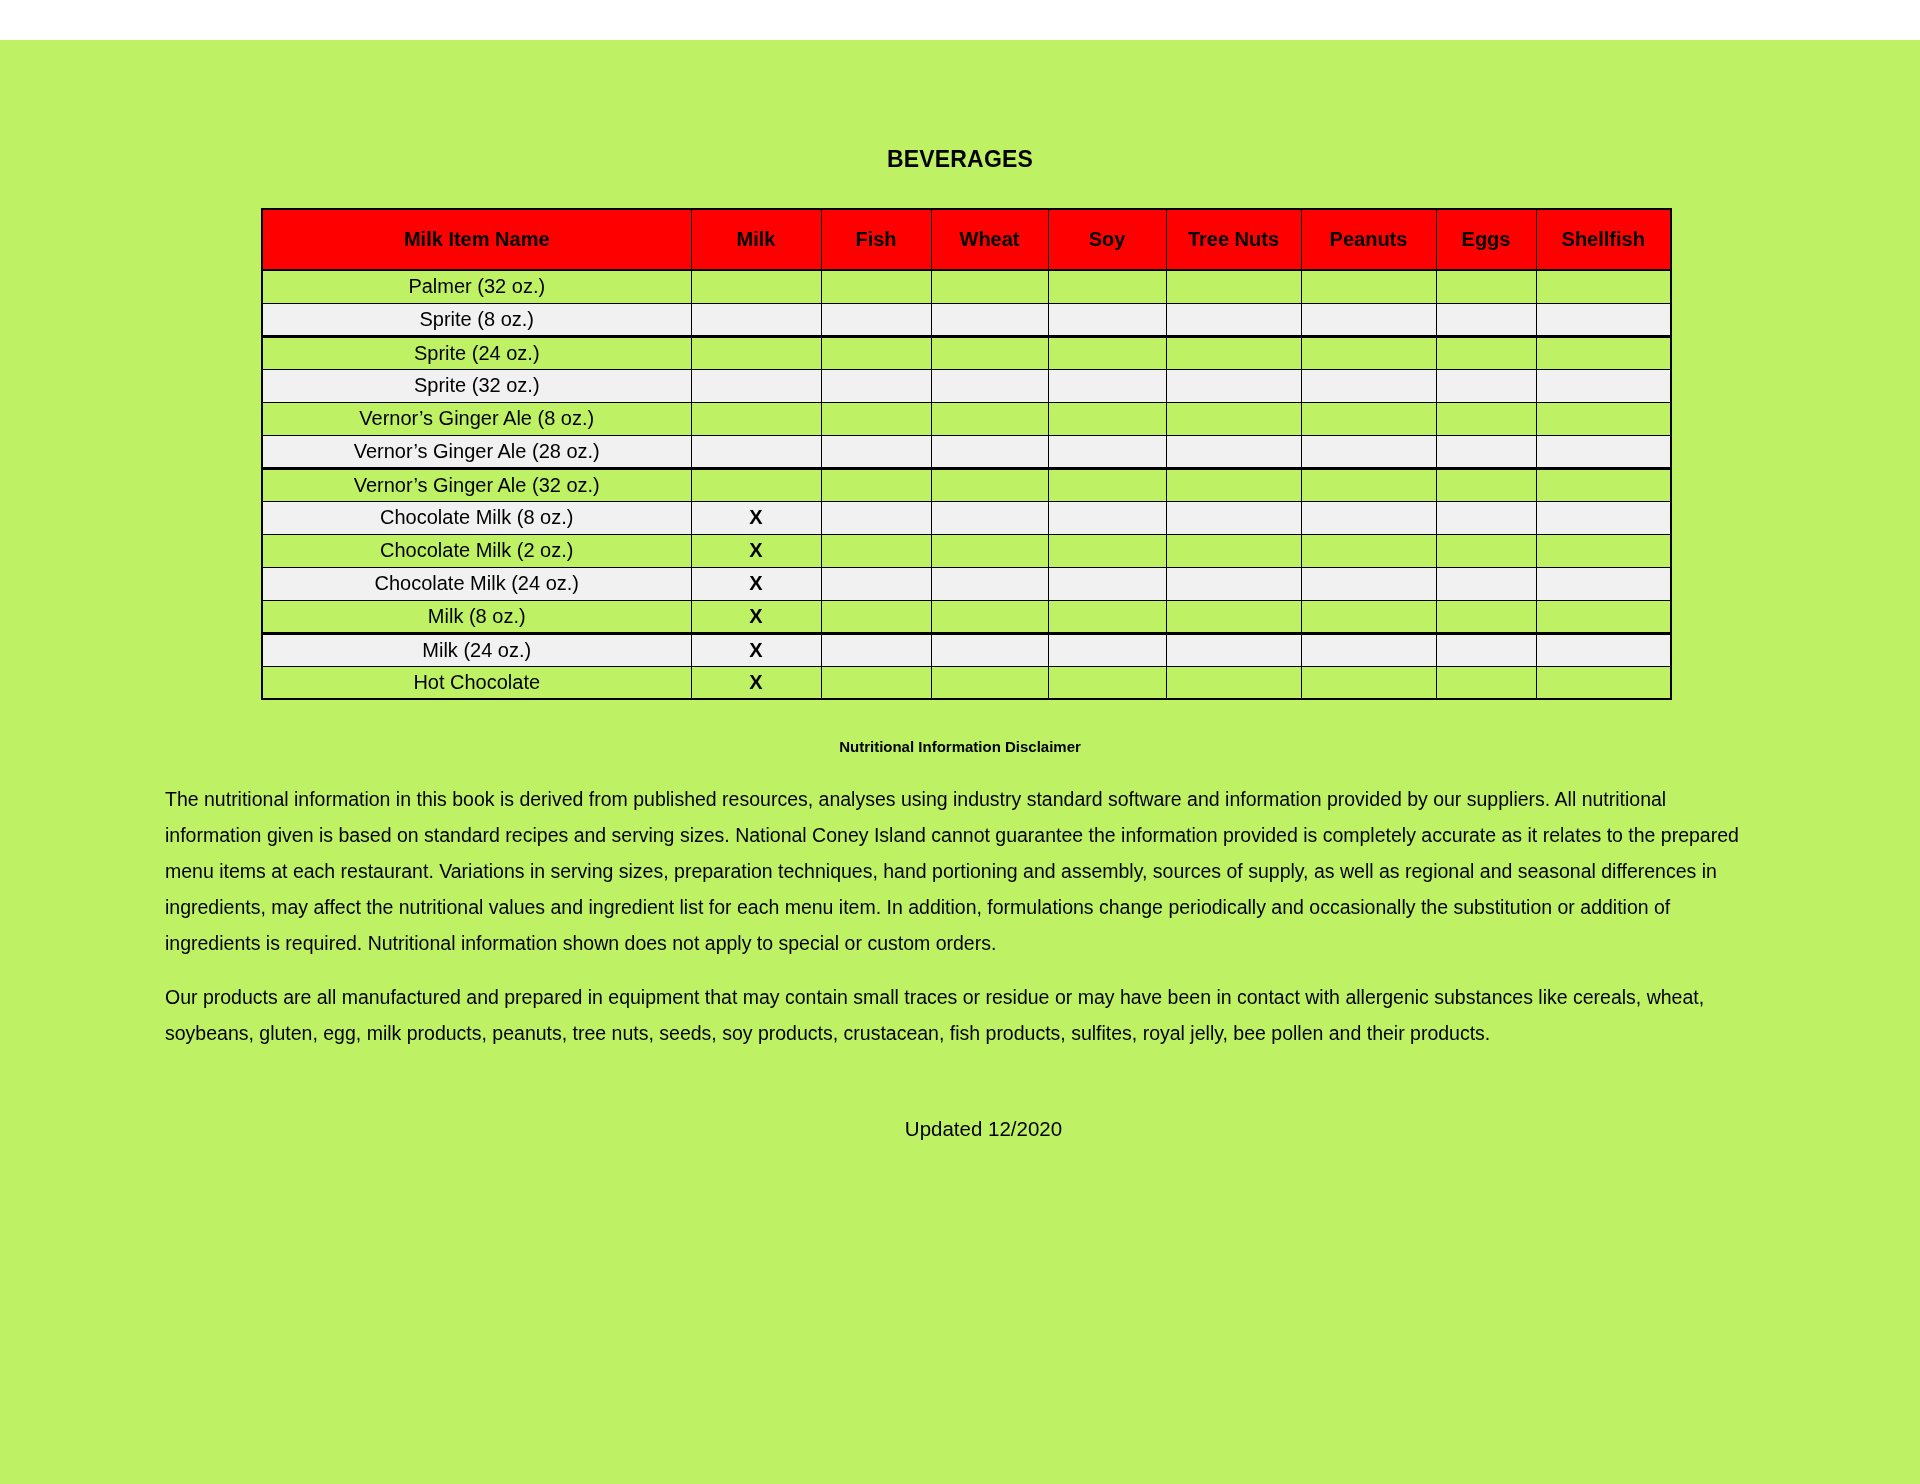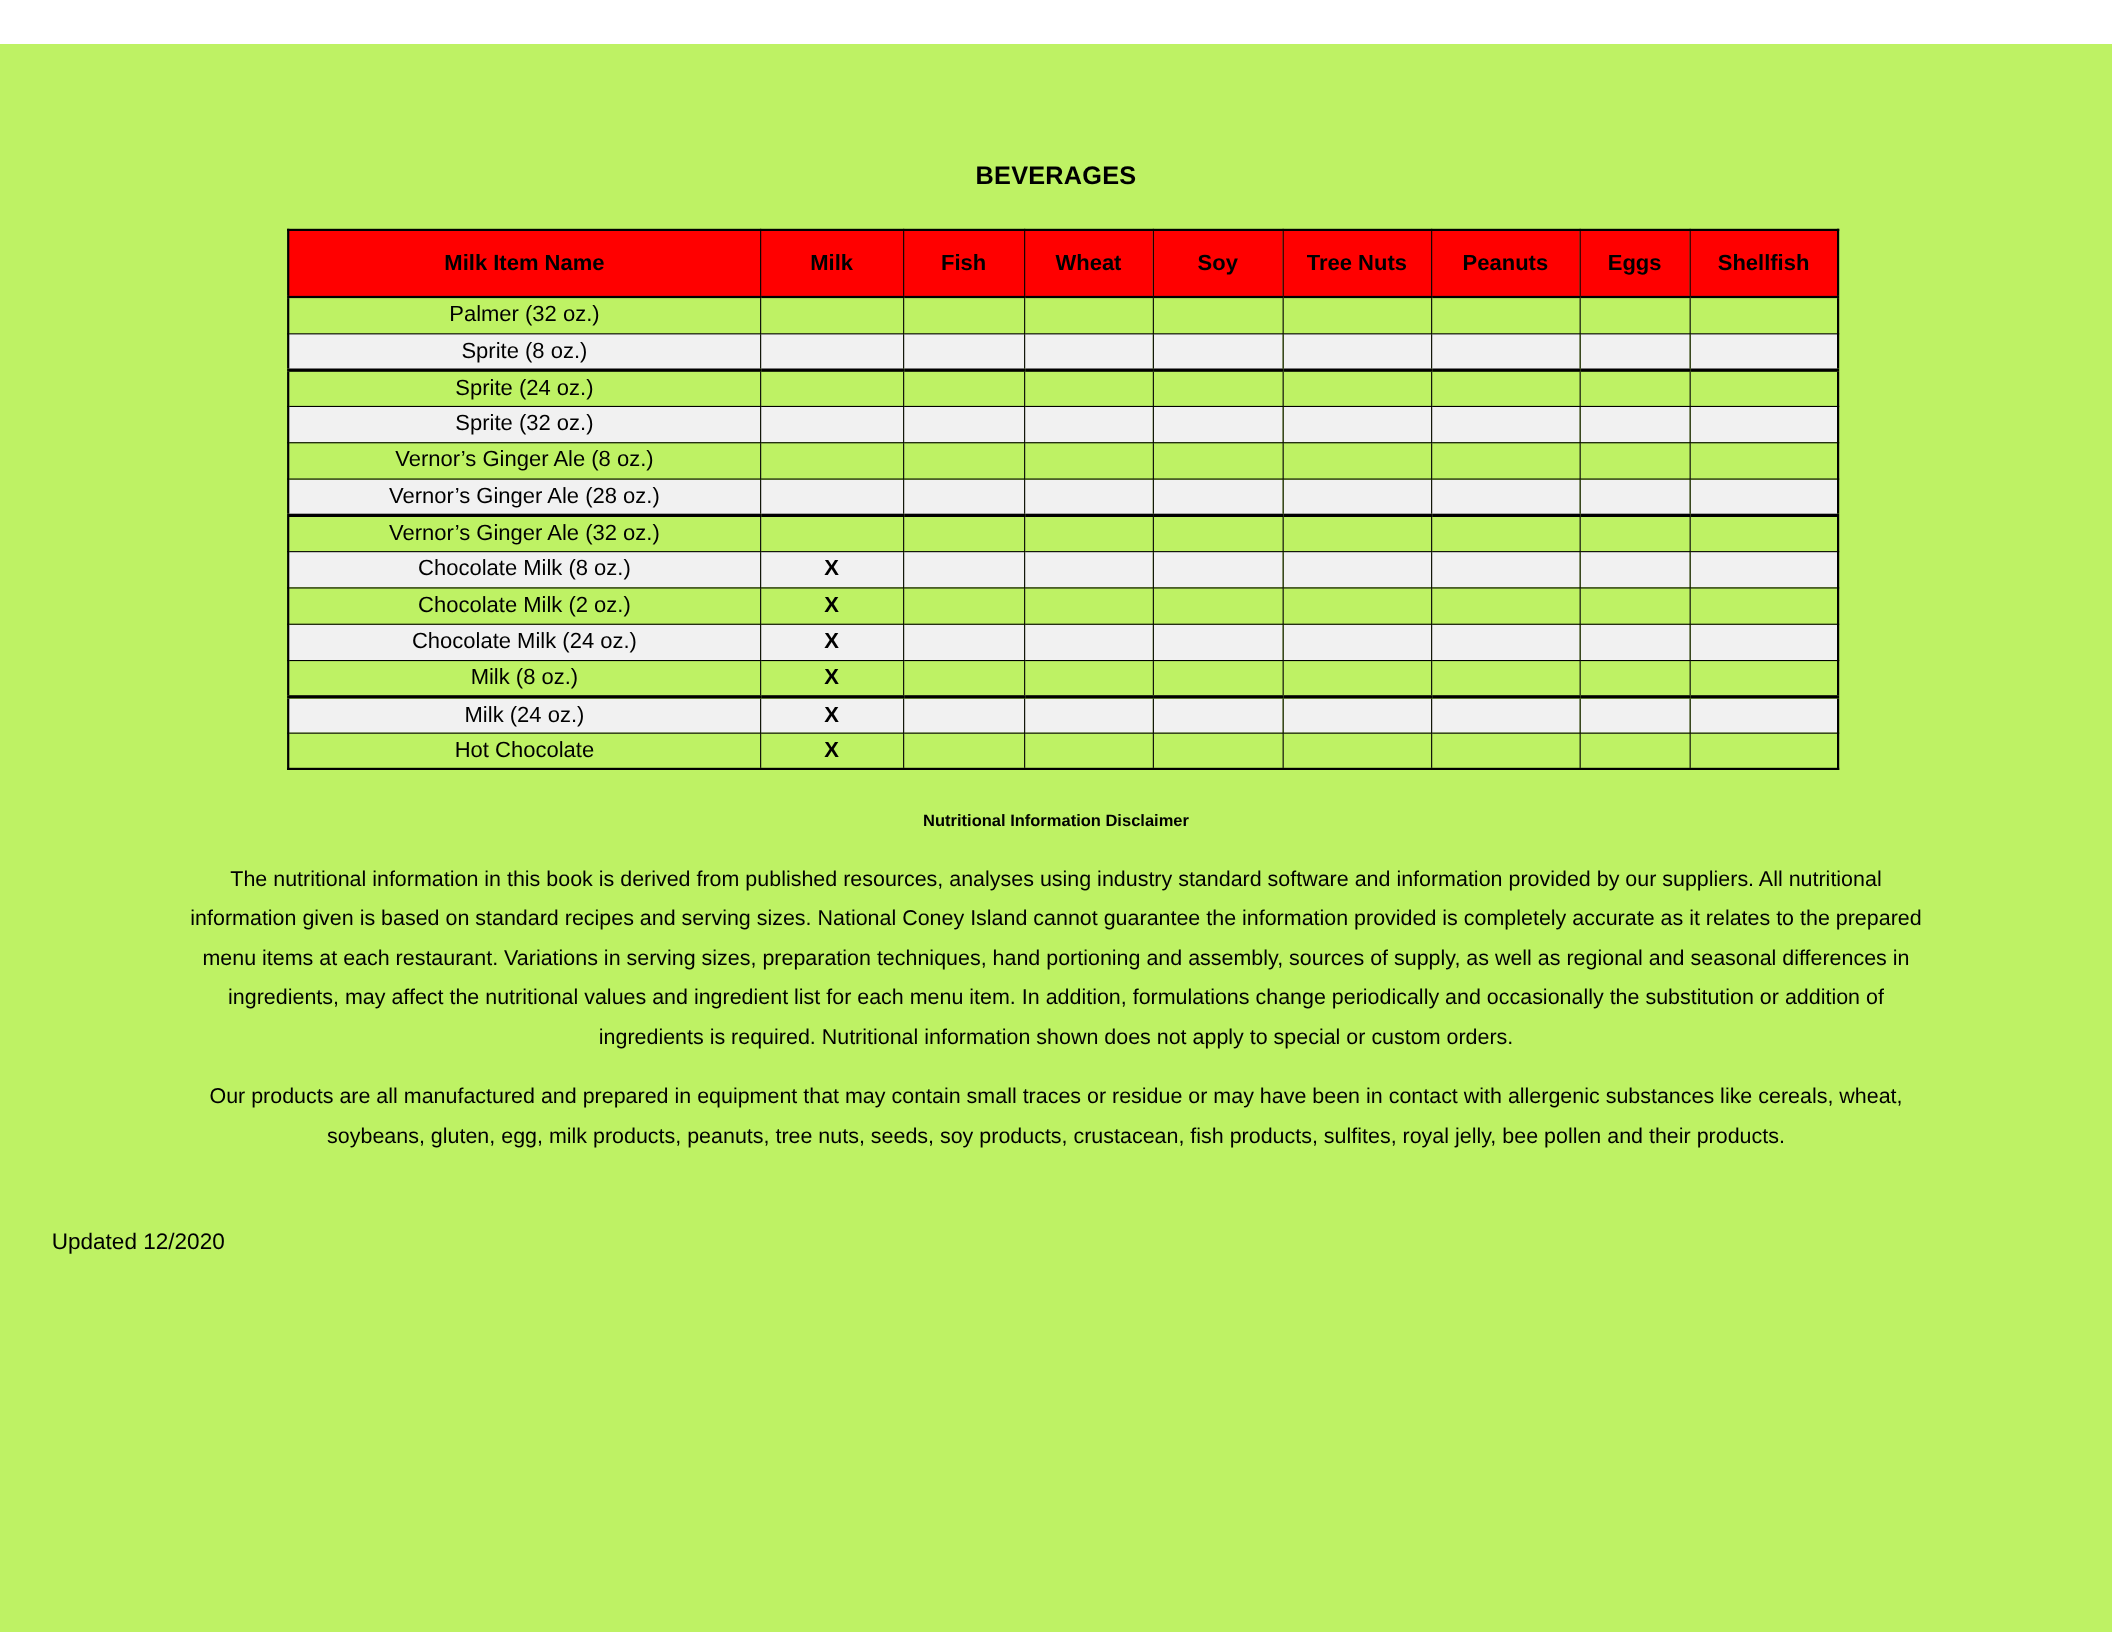--- a/index.html
+++ b/index.html
@@ -70,29 +70,28 @@
   .disclaimer-heading {
     margin: 0;
     padding-top: 38px;
     text-align: center;
     font-size: 15px;
     font-weight: bold;
   }
   .disclaimer-paragraph {
     width: 1590px;
     margin: 26px auto 0 auto;
-    text-align: center;
     font-size: 19.5px;
     line-height: 36px;
   }
   .disclaimer-paragraph + .disclaimer-paragraph { margin-top: 18px; }
   .updated-date {
     margin: 0;
     padding-top: 66px;
-    text-align: left;
+    text-align: center;
     font-size: 20.5px;
     padding-left: 47px;
   }
 </style>
 </head>
 <body>
 
 <div class="page">
 
   <h1 class="page-title">BEVERAGES</h1>

